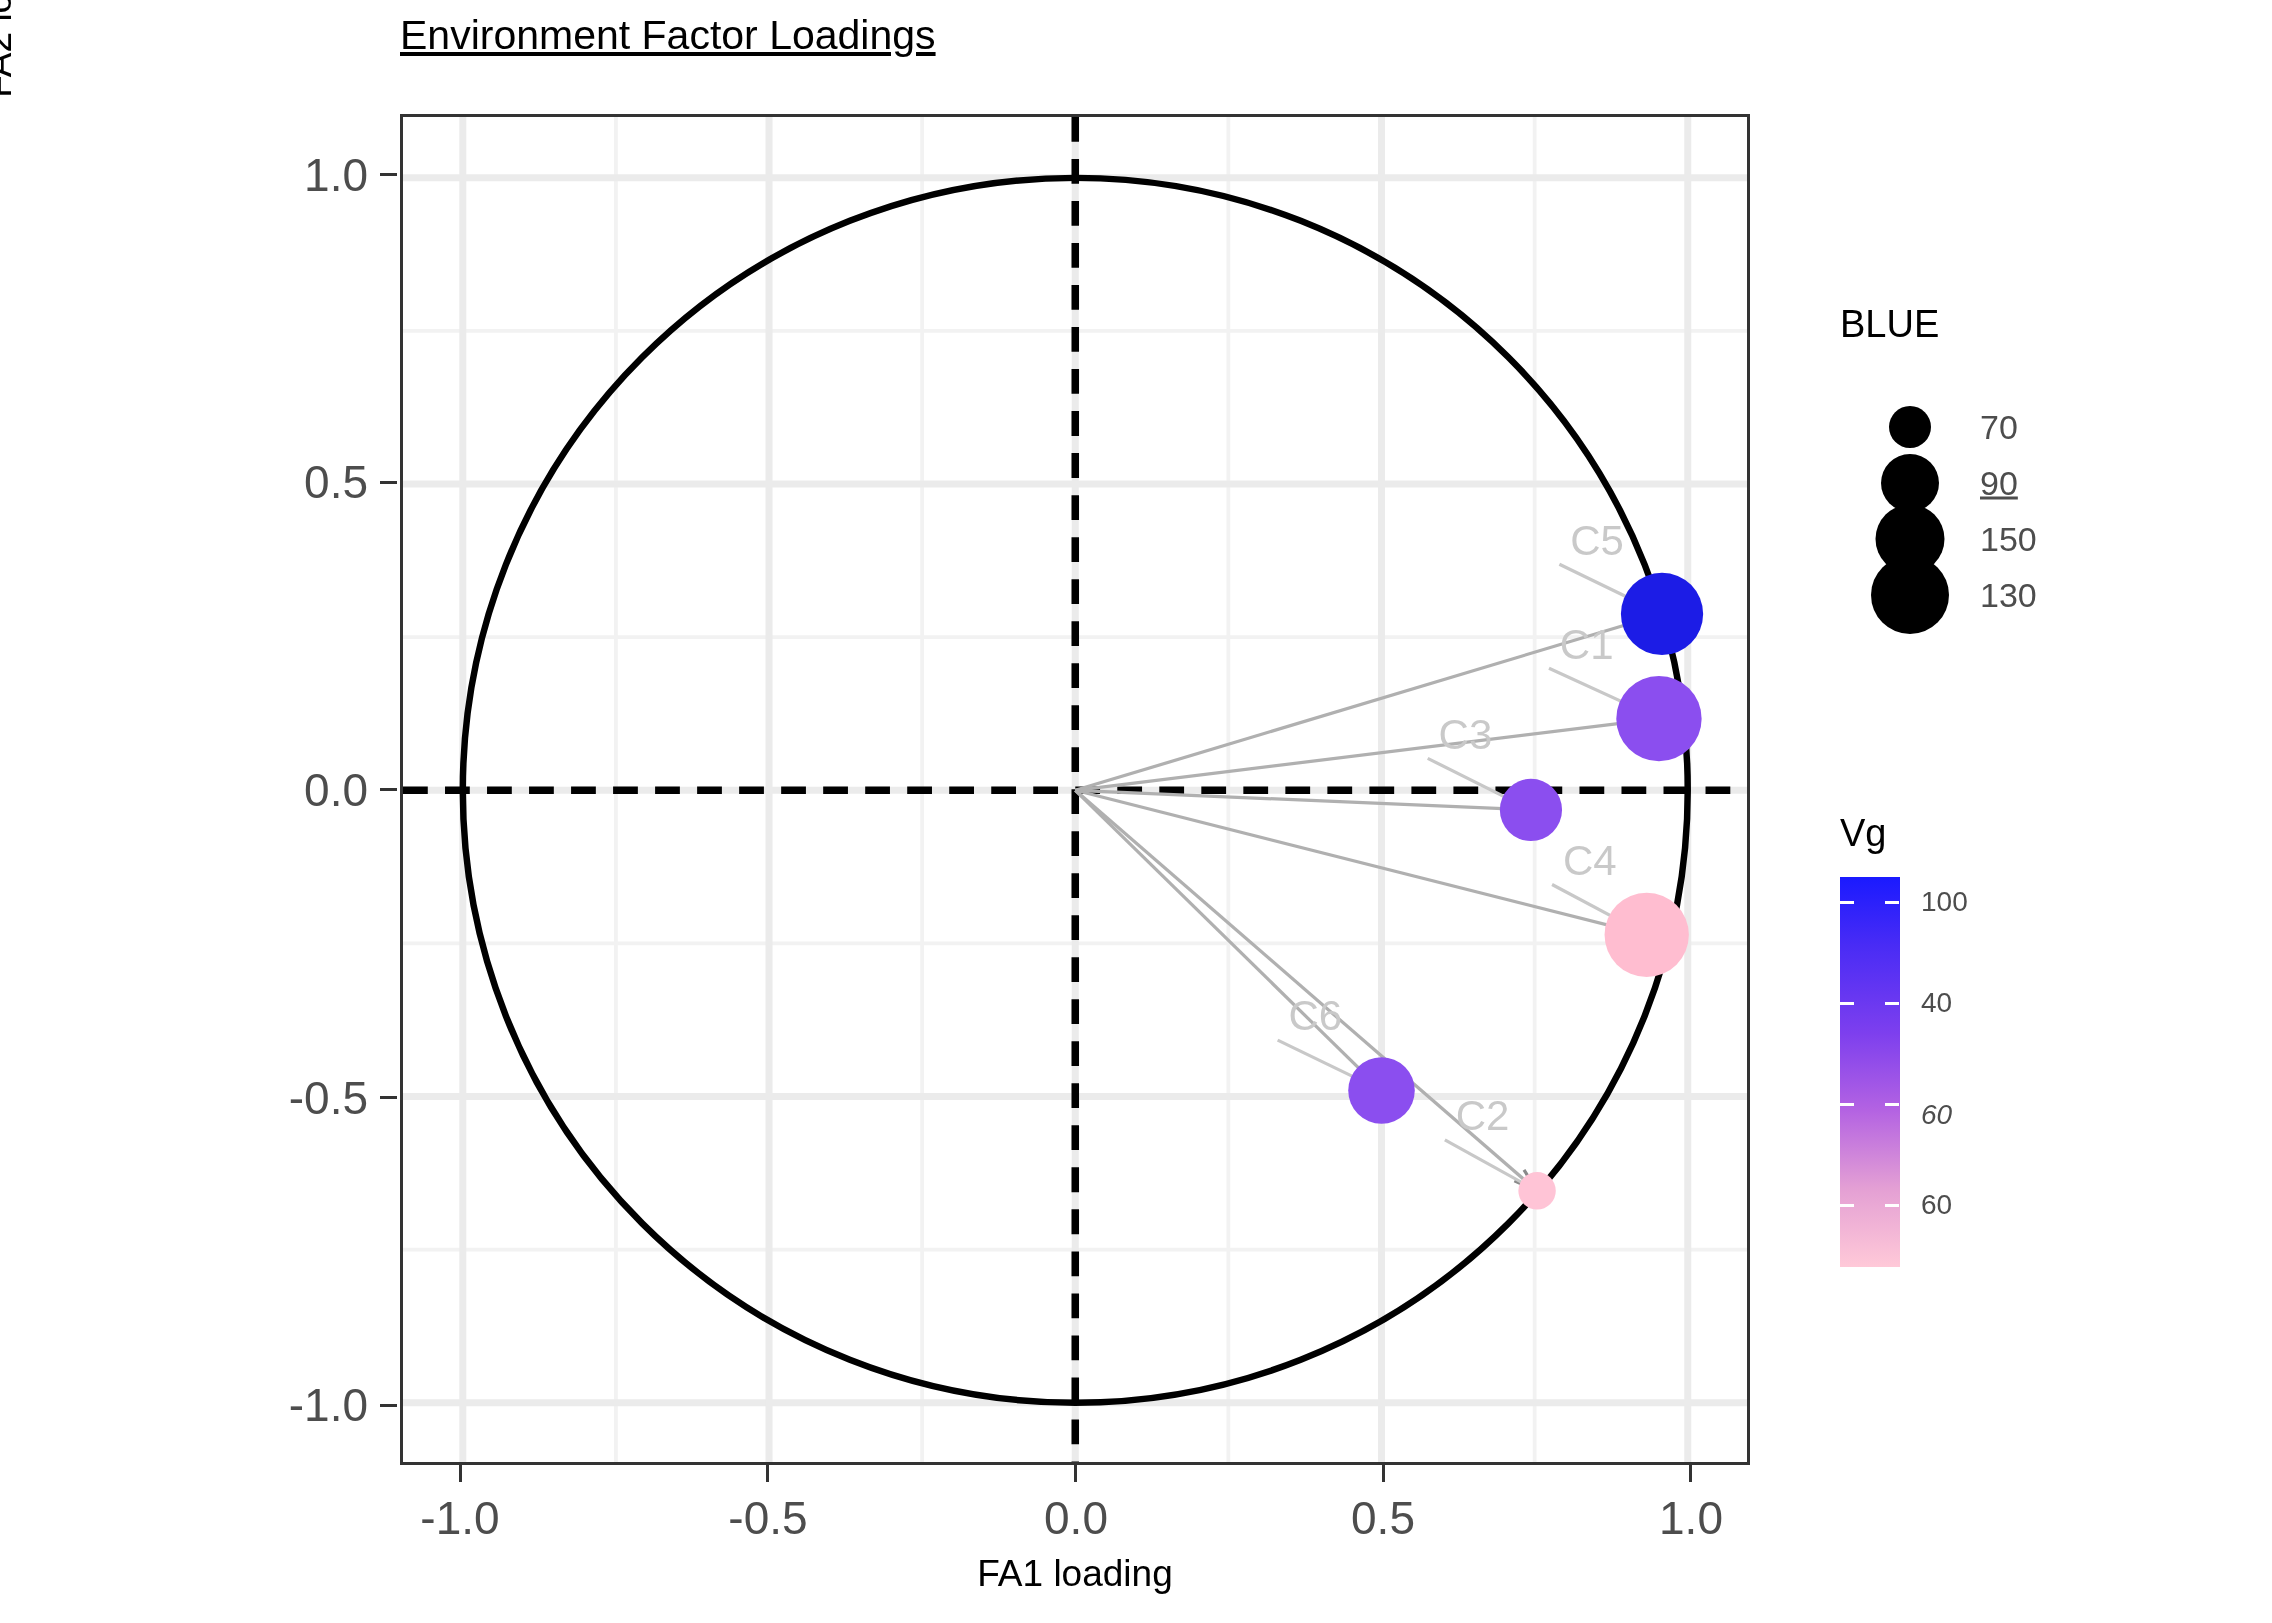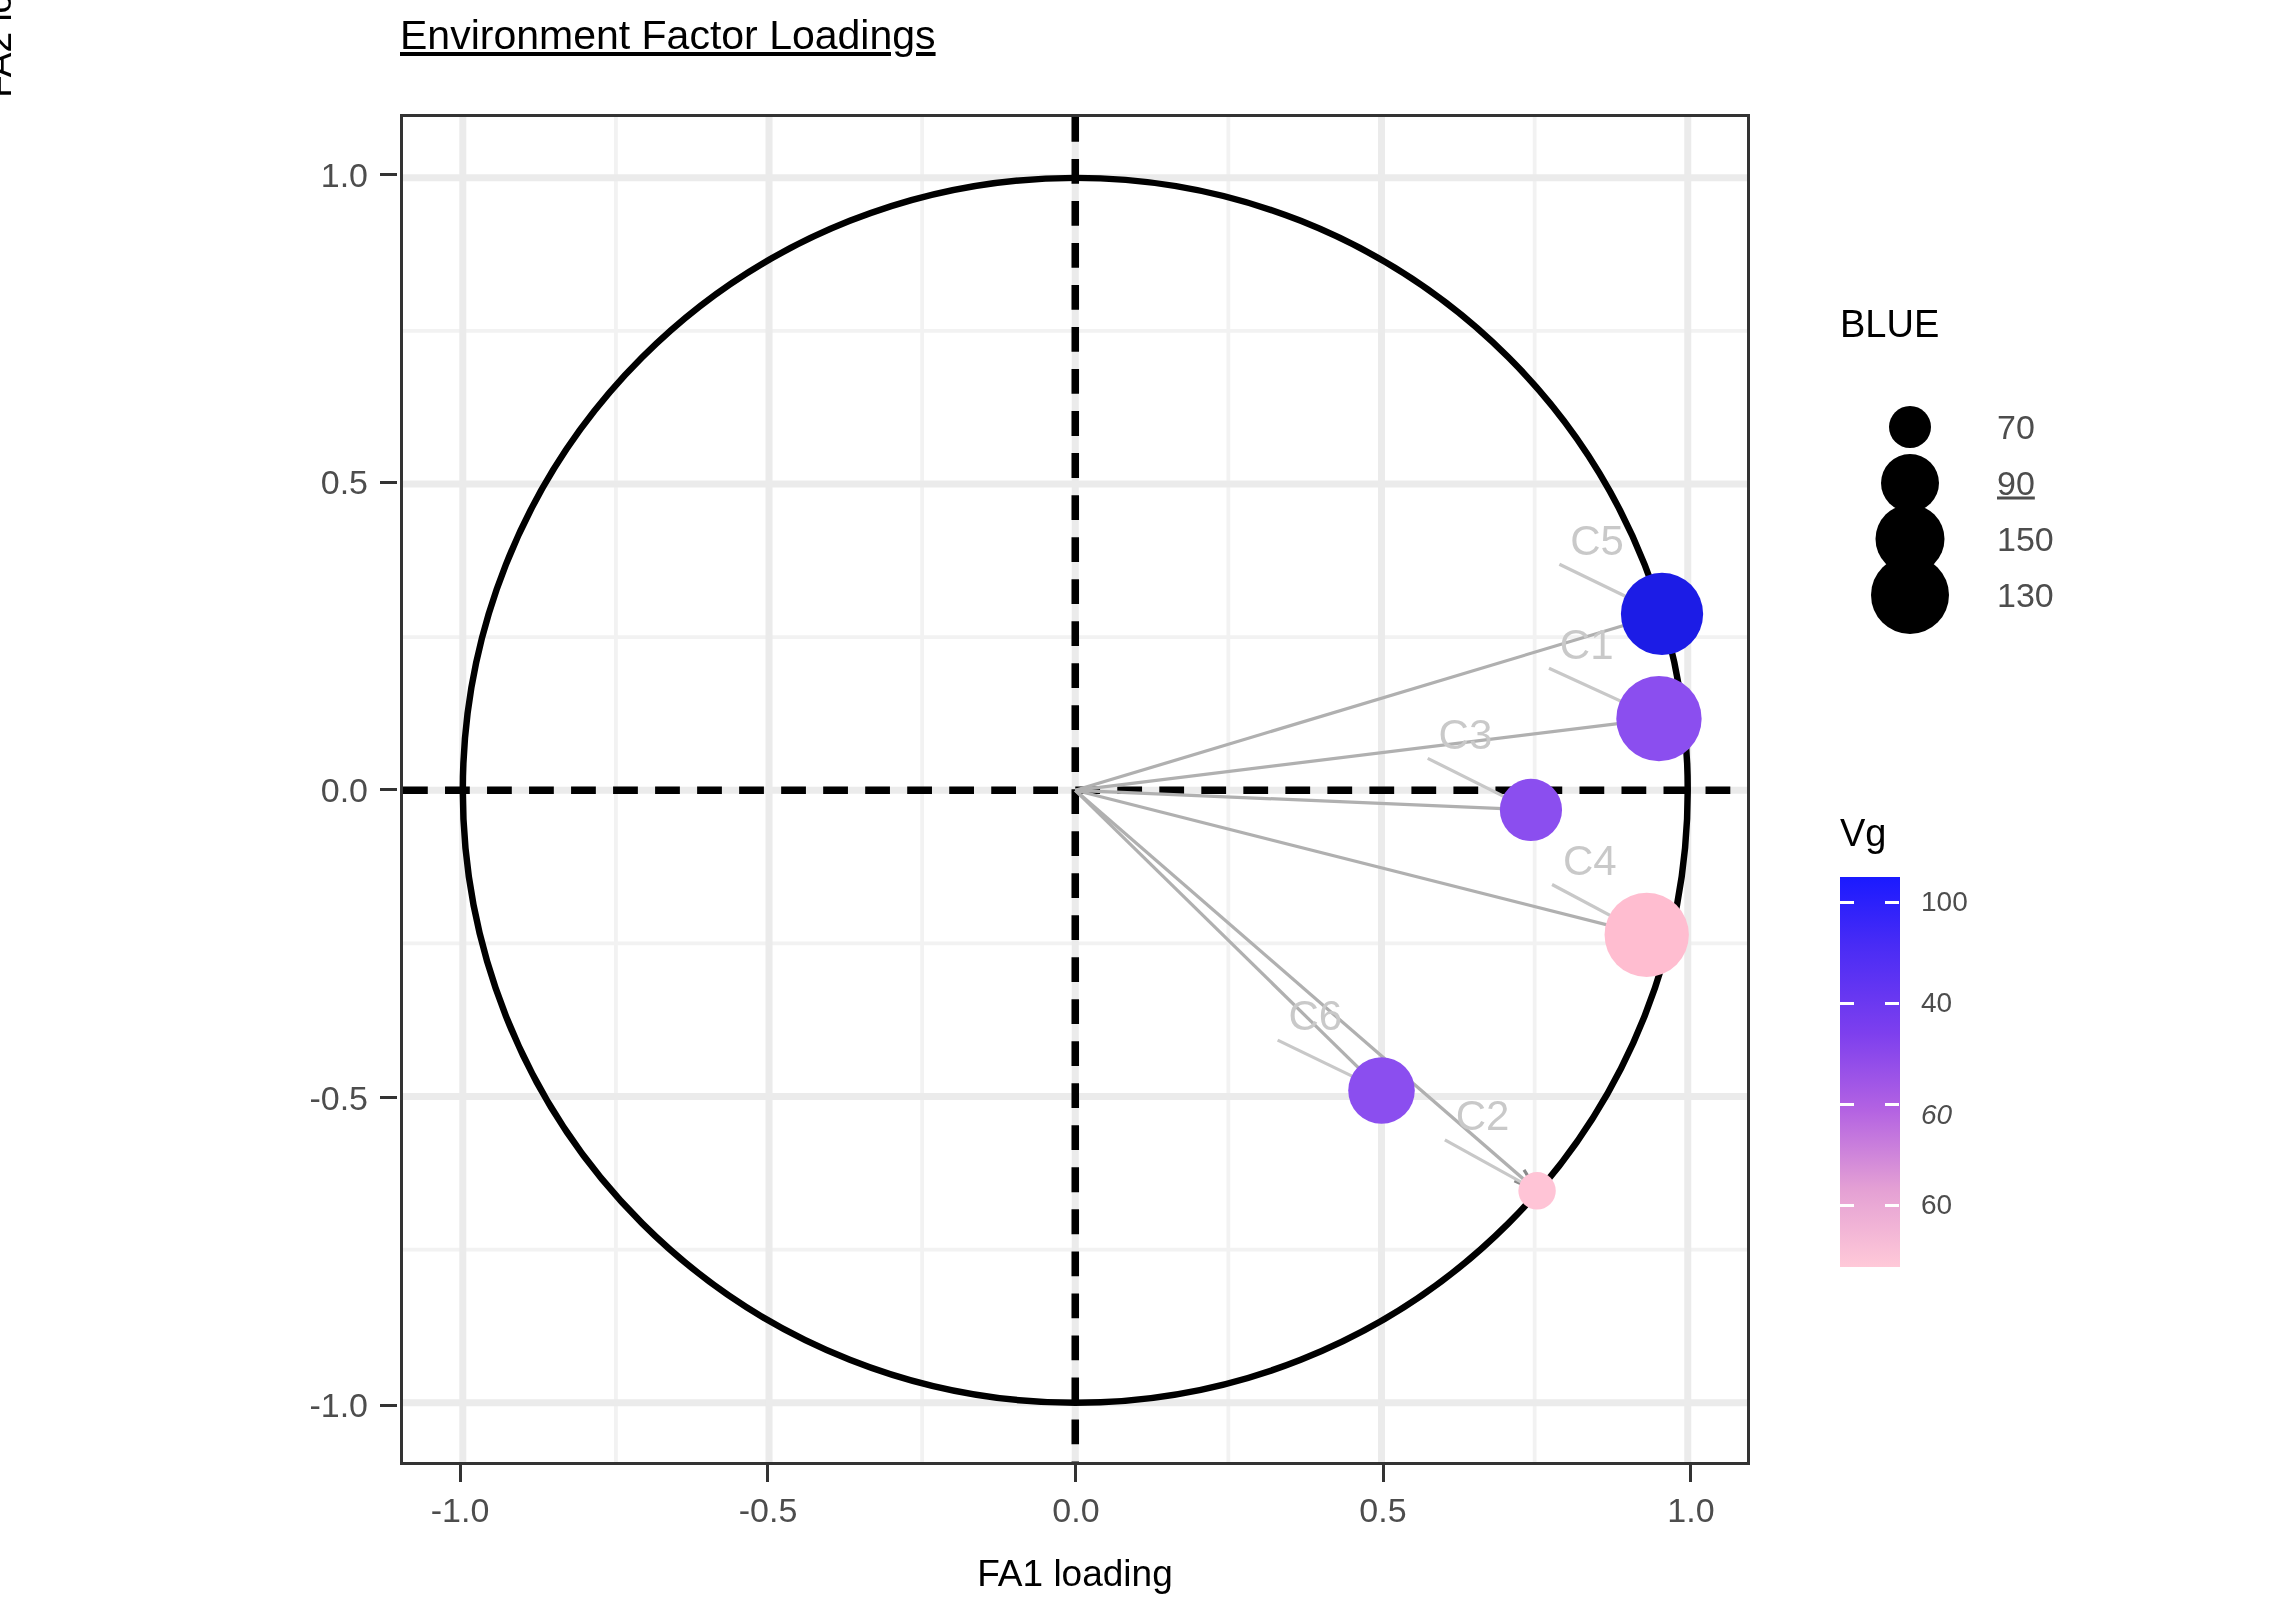--- a/index.html
+++ b/index.html
@@ -18,42 +18,42 @@
     background:#ffffff; border:3.2px solid #333333; box-sizing:border-box;
     overflow:hidden;
   }
   #panel-svg{position:absolute;left:0;top:0;width:100%;height:100%;}
 
   
   .tick-mark{position:absolute;background:#333333;}
   .xtick{width:3.2px;height:17.3px;}
   .ytick{width:17.3px;height:3.2px;}
   .tick-label{
-    position:absolute;font-size:34px;color:#4d4d4d;white-space:nowrap;
+    position:absolute;font-size:46px;color:#4d4d4d;white-space:nowrap;
   }
   .xtick-label{text-align:center;transform:translateX(-50%);}
   .ytick-label{text-align:right;transform:translateY(-50%);}
 
   .axis-title{position:absolute;font-size:37px;color:#000;white-space:nowrap;}
   #x-axis-title{left:400px;top:1553px;width:1350px;text-align:center;}
   #y-axis-title{left:0px;top:790px;width:0;transform:rotate(-90deg);
      transform-origin:left center;}
   #y-axis-title span{display:block;position:absolute;left:-379px;top:-21.6px;
      width:758px;text-align:center;font-size:37px;}
 
   
   .legend-title{position:absolute;font-size:38px;color:#000;white-space:nowrap;}
   #blue-legend-title{left:1840px;top:303px;}
   #vg-legend-title{left:1840px;top:812px;}
 
   .size-key{position:absolute;}
   .size-dot{position:absolute;border-radius:50%;background:#000000;
             transform:translate(-50%,-50%);}
   .size-label{position:absolute;font-size:34px;color:#4d4d4d;
-            transform:translateY(-50%);white-space:nowrap;margin-left:17px;}
+            transform:translateY(-50%);white-space:nowrap;}
 
   #vg-bar{
     position:absolute;left:1840px;top:877px;width:60px;height:390px;
     background:linear-gradient(to bottom,#1a1aff 0%,#4a2cf5 18%,
                #7d3fee 40%,#b463e2 60%,#e4a0d4 80%,#ffc9d8 100%);
   }
   .vg-tick{position:absolute;background:#ffffff;height:2.7px;width:14px;}
   .vg-label{position:absolute;font-size:28px;color:#4d4d4d;
             transform:translateY(-50%);white-space:nowrap;}
 </style>

